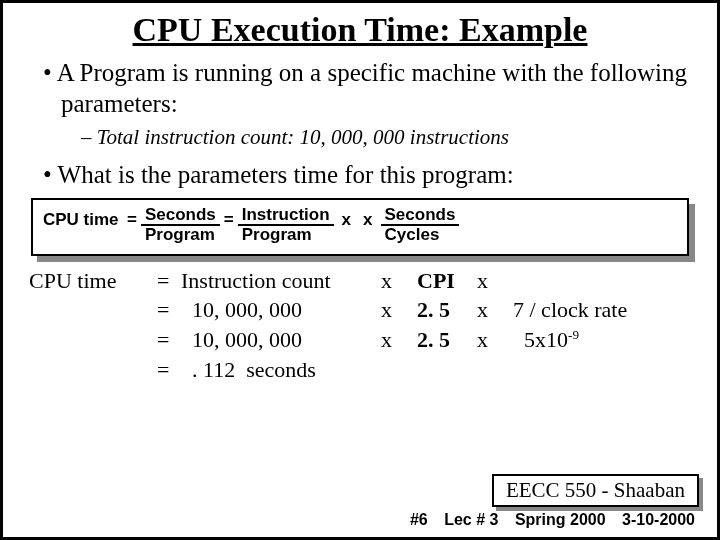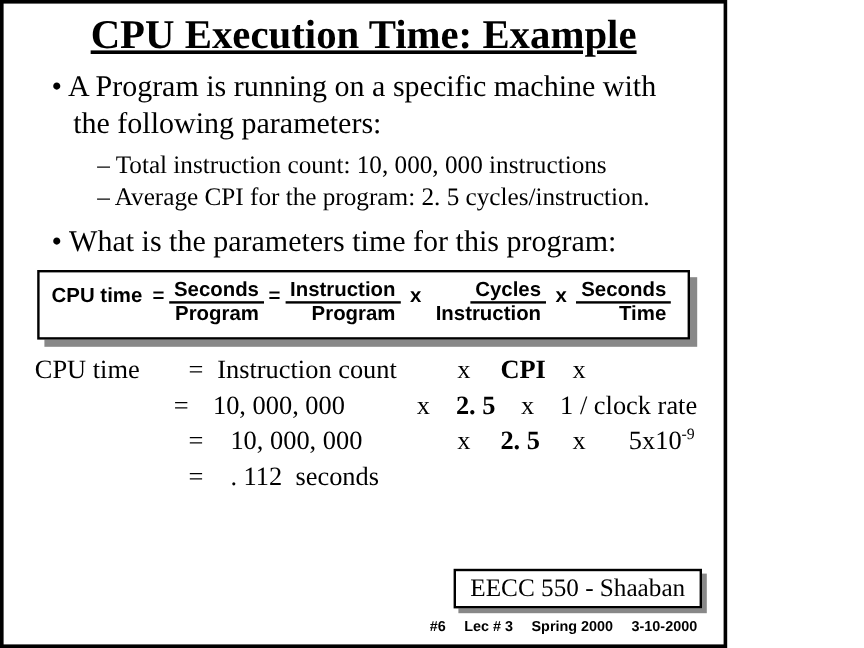--- a/index.html
+++ b/index.html
@@ -5,21 +5,21 @@
   * { margin: 0; padding: 0; box-sizing: border-box; }
   body {
     width: 720px;
     height: 540px;
     background: #fff;
     font-family: "Times New Roman", Times, serif;
     color: #000;
     overflow: hidden;
   }
   .slide {
-    width: 606px;
+    width: 720px;
     height: 540px;
     border: 3px solid #000;
     position: relative;
     padding: 8px 22px 0 22px;
   }
   .title {
     font-size: 34px;
     font-weight: bold;
     text-decoration: underline;
     text-align: center;
@@ -30,20 +30,21 @@
     margin-left: 18px;
     text-indent: -18px;
     padding-left: 18px;
     margin-bottom: 4px;
     line-height: 1.25;
   }
   .bullet-l1::before { content: "•  "; }
   .sub-list {
     margin-left: 56px;
     margin-bottom: 8px;
+    font-style: italic;
   }
   .bullet-l2 {
     font-size: 21px;
     text-indent: -18px;
     padding-left: 18px;
     line-height: 1.3;
   }
   .bullet-l2::before { content: "–  "; }
 
   .formula-box-wrap {
@@ -62,21 +63,21 @@
     background: #fff;
     border: 2px solid #000;
     padding: 6px 10px 10px 10px;
     font-family: Arial, Helvetica, sans-serif;
     font-size: 17px;
     font-weight: bold;
   }
   .frow { display: flex; align-items: flex-start; gap: 4px; white-space: nowrap; }
   .lhs { padding-top: 4px; min-width: 80px; }
   .eq { padding-top: 4px; }
-  .frac { display: inline-flex; flex-direction: column; align-items: flex-end; line-height: 1.05; }
+  .frac { display: inline-flex; flex-direction: column; align-items: flex-start; line-height: 1.05; }
   .frac .num { border-bottom: 2px solid #000; padding: 0 4px; }
   .frac .den { padding: 0 4px; }
   .xop { padding-top: 4px; margin: 0 4px; }
 
   .calc {
     font-size: 22px;
     margin-left: 4px;
     line-height: 1.35;
   }
   .calc-row { display: flex; white-space: pre; }
@@ -104,65 +105,60 @@
     background: #fff;
     border: 2px solid #000;
     padding: 2px 12px;
     font-size: 21px;
   }
   .meta {
     position: absolute;
     right: 22px;
     bottom: 8px;
     font-family: Arial, Helvetica, sans-serif;
-    font-size: 12px;
+    font-size: 16px;
     font-weight: bold;
   }
   .meta span { margin-left: 12px; }
 </style>
 </head>
 <body>
 
 <div class="slide">
 
   <div class="title">CPU Execution Time: Example</div>
 
   <div class="bullet-l1">A Program is running on a specific machine with the following parameters:</div>
 
   <div class="sub-list">
     <div class="bullet-l2">Total instruction count:     10, 000, 000 instructions</div>
-    <div class="bullet-l2">Average CPI for the program:   2. 5  cycles/instruction.</div>
   </div>
 
   <div class="bullet-l1">What is the parameters time for this program:</div>
 
   <div class="formula-box-wrap">
     <div class="formula-shadow"></div>
     <div class="formula-box">
       <div class="frow">
         <div class="lhs">CPU time</div>
         <div class="eq">=</div>
         <div class="frac">
           <div class="num">Seconds</div>
           <div class="den">Program</div>
         </div>
         <div class="eq">=</div>
         <div class="frac">
           <div class="num">Instruction</div>
           <div class="den">Program</div>
         </div>
         <div class="xop">x</div>
-        <div class="frac">
-          <div class="num">Cycles</div>
-          <div class="den">Instruction</div>
-        </div>
         <div class="xop">x</div>
         <div class="frac">
           <div class="num">Seconds</div>
-          <div class="den">Time</div>
+          <div class="den">Cycles</div>
         </div>
       </div>
     </div>
   </div>
 
   <div class="calc">
     <div class="calc-row">
       <div class="calc-lhs">CPU time</div>
       <div class="calc-eq">=</div>
       <div class="calc-a">Instruction count</div>
@@ -170,21 +166,21 @@
       <div class="calc-c">CPI</div>
       <div class="calc-d">x</div>
     </div>
     <div class="calc-row">
       <div class="calc-lhs"></div>
       <div class="calc-eq">=</div>
       <div class="calc-a">  10, 000, 000</div>
       <div class="calc-b">x</div>
       <div class="calc-c">2. 5</div>
       <div class="calc-d">x</div>
-      <div class="calc-e">1 / clock rate</div>
+      <div class="calc-e">7 / clock rate</div>
     </div>
     <div class="calc-row">
       <div class="calc-lhs"></div>
       <div class="calc-eq">=</div>
       <div class="calc-a">  10, 000, 000</div>
       <div class="calc-b">x</div>
       <div class="calc-c">2. 5</div>
       <div class="calc-d">x</div>
       <div class="calc-e"><span>  5x10</span><sup>-9</sup></div>
     </div>

